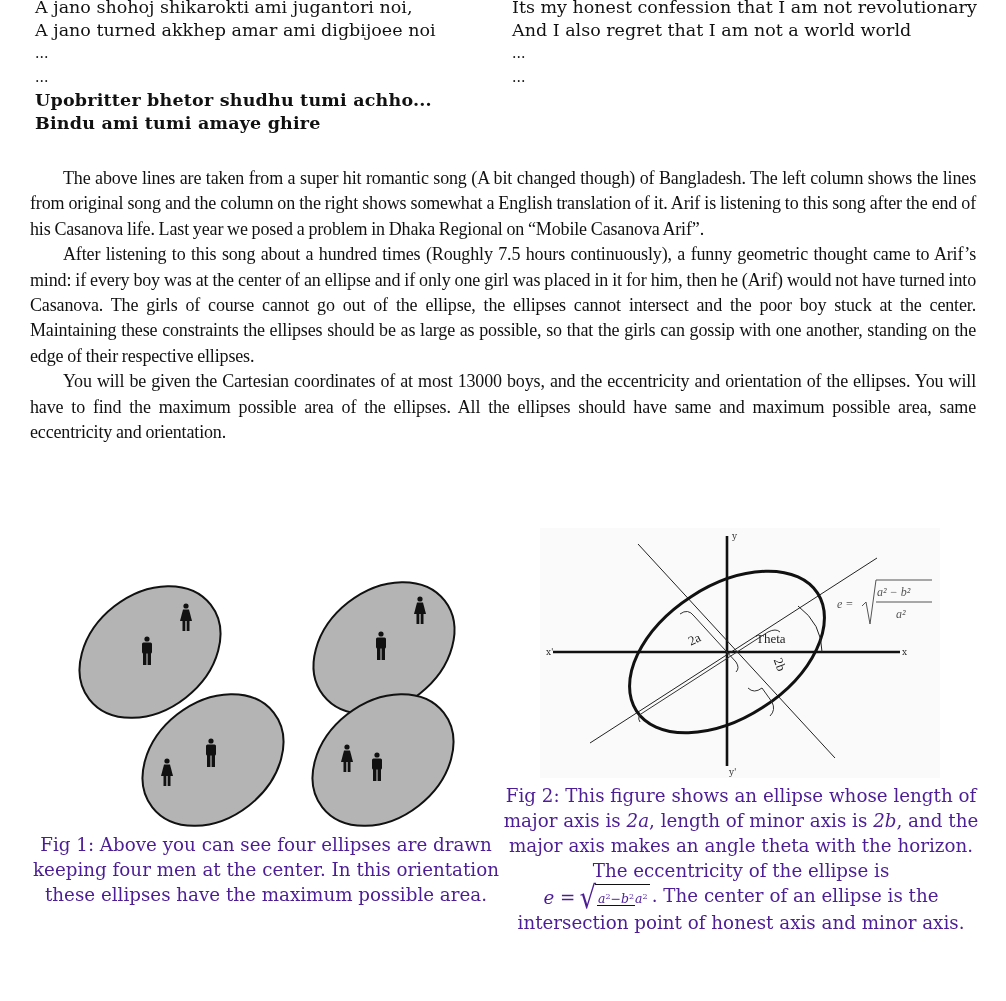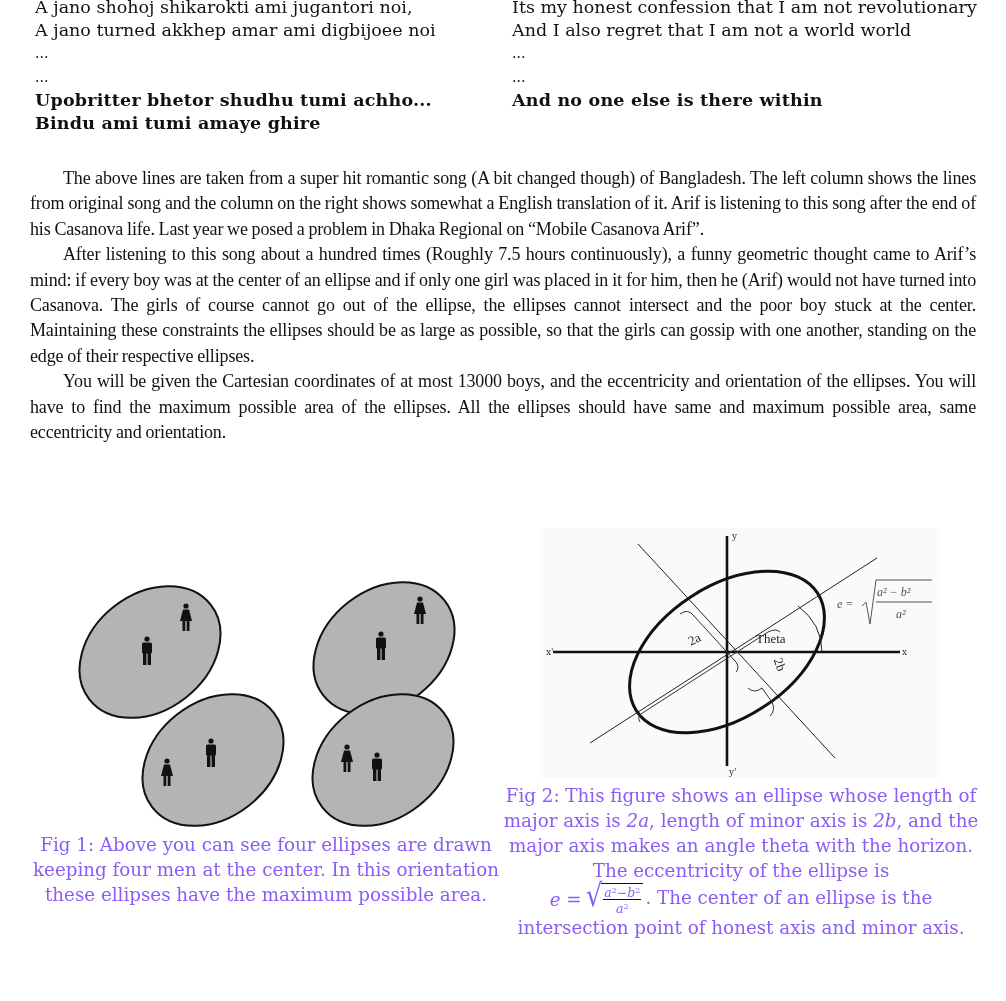--- a/index.html
+++ b/index.html
@@ -22,30 +22,30 @@
       letter-spacing: -0.15px; word-spacing: -0.5px;
     }
     .body-text p { margin: 0; text-indent: 33px; }
 
     .fig1 { position: absolute; left: 76px; top: 548px; width: 400px; height: 282px; }
     .fig2 { position: absolute; left: 540px; top: 528px; width: 400px; height: 250px; }
 
     .caption {
       position: absolute; text-align: center;
       font-family: "DejaVu Serif", "Liberation Serif", serif;
-      font-size: 18.3px; line-height: 25px; color: #8b5cf6;
+      font-size: 18.3px; line-height: 25px; color: #4c1d95;
     }
     .cap1 { left: 24px; top: 832px; width: 484px; }
     .cap2 { left: 502px; top: 783px; width: 478px; }
     .math-i { font-style: italic; }
     .eq-line { display: inline-flex; align-items: center; vertical-align: middle; }
     .sqrt { display: inline-flex; align-items: stretch; margin: 0 2px 0 4px; }
     .sqrt .rad { font-size: 26px; line-height: 26px; transform: scaleY(1.2); margin-right: -1px; }
     .sqrt .frac {
-      display: inline-flex; flex-direction: column; align-items: center;
+      display: inline-flex; flex-direction: row; align-items: center;
       border-top: 1px solid #111; font-size: 12.5px; line-height: 13px; padding: 0 2px;
       font-style: italic;
     }
     .sqrt .frac .num { border-bottom: 1px solid #111; padding: 0 1px; }
     sup { font-size: 8px; font-style: normal; vertical-align: 4px; }
     .page-mark { position: absolute; left: 33px; top: 998px; font-size: 6px; color: #999; }
   </style>
 </head>
 <body>
 
@@ -55,21 +55,20 @@
   <div class="line dots">...</div>
   <div class="line dots">...</div>
   <div class="line bold">Upobritter bhetor shudhu tumi achho...</div>
   <div class="line bold">Bindu ami tumi amaye ghire</div>
 </div>
 <div class="poem right">
   <div class="line">Its my honest confession that I am not revolutionary</div>
   <div class="line">And I also regret that I am not a world world</div>
   <div class="line dots">...</div>
   <div class="line dots">...</div>
-  <div class="line bold">And no one else is there within</div>
 </div>
 
 <div class="body-text">
   <p>The above lines are taken from a super hit romantic song (A bit changed though) of Bangladesh. The left column shows the lines from original song and the column on the right shows somewhat a English translation of it. Arif is listening to this song after the end of his Casanova life. Last year we posed a problem in Dhaka Regional on “Mobile Casanova Arif”.</p>
   <p>After listening to this song about a hundred times (Roughly 7.5 hours continuously), a funny geometric thought came to Arif’s mind: if every boy was at the center of an ellipse and if only one girl was placed in it for him, then he (Arif) would not have turned into Casanova. The girls of course cannot go out of the ellipse, the ellipses cannot intersect and the poor boy stuck at the center. Maintaining these constraints the ellipses should be as large as possible, so that the girls can gossip with one another, standing on the edge of their respective ellipses.</p>
   <p>You will be given the Cartesian coordinates of at most 13000 boys, and the eccentricity and orientation of the ellipses. You will have to find the maximum possible area of the ellipses. All the ellipses should have same and maximum possible area, same eccentricity and orientation.</p>
 </div>
 
 <svg class="fig1" viewBox="0 0 400 282">
   <defs>

